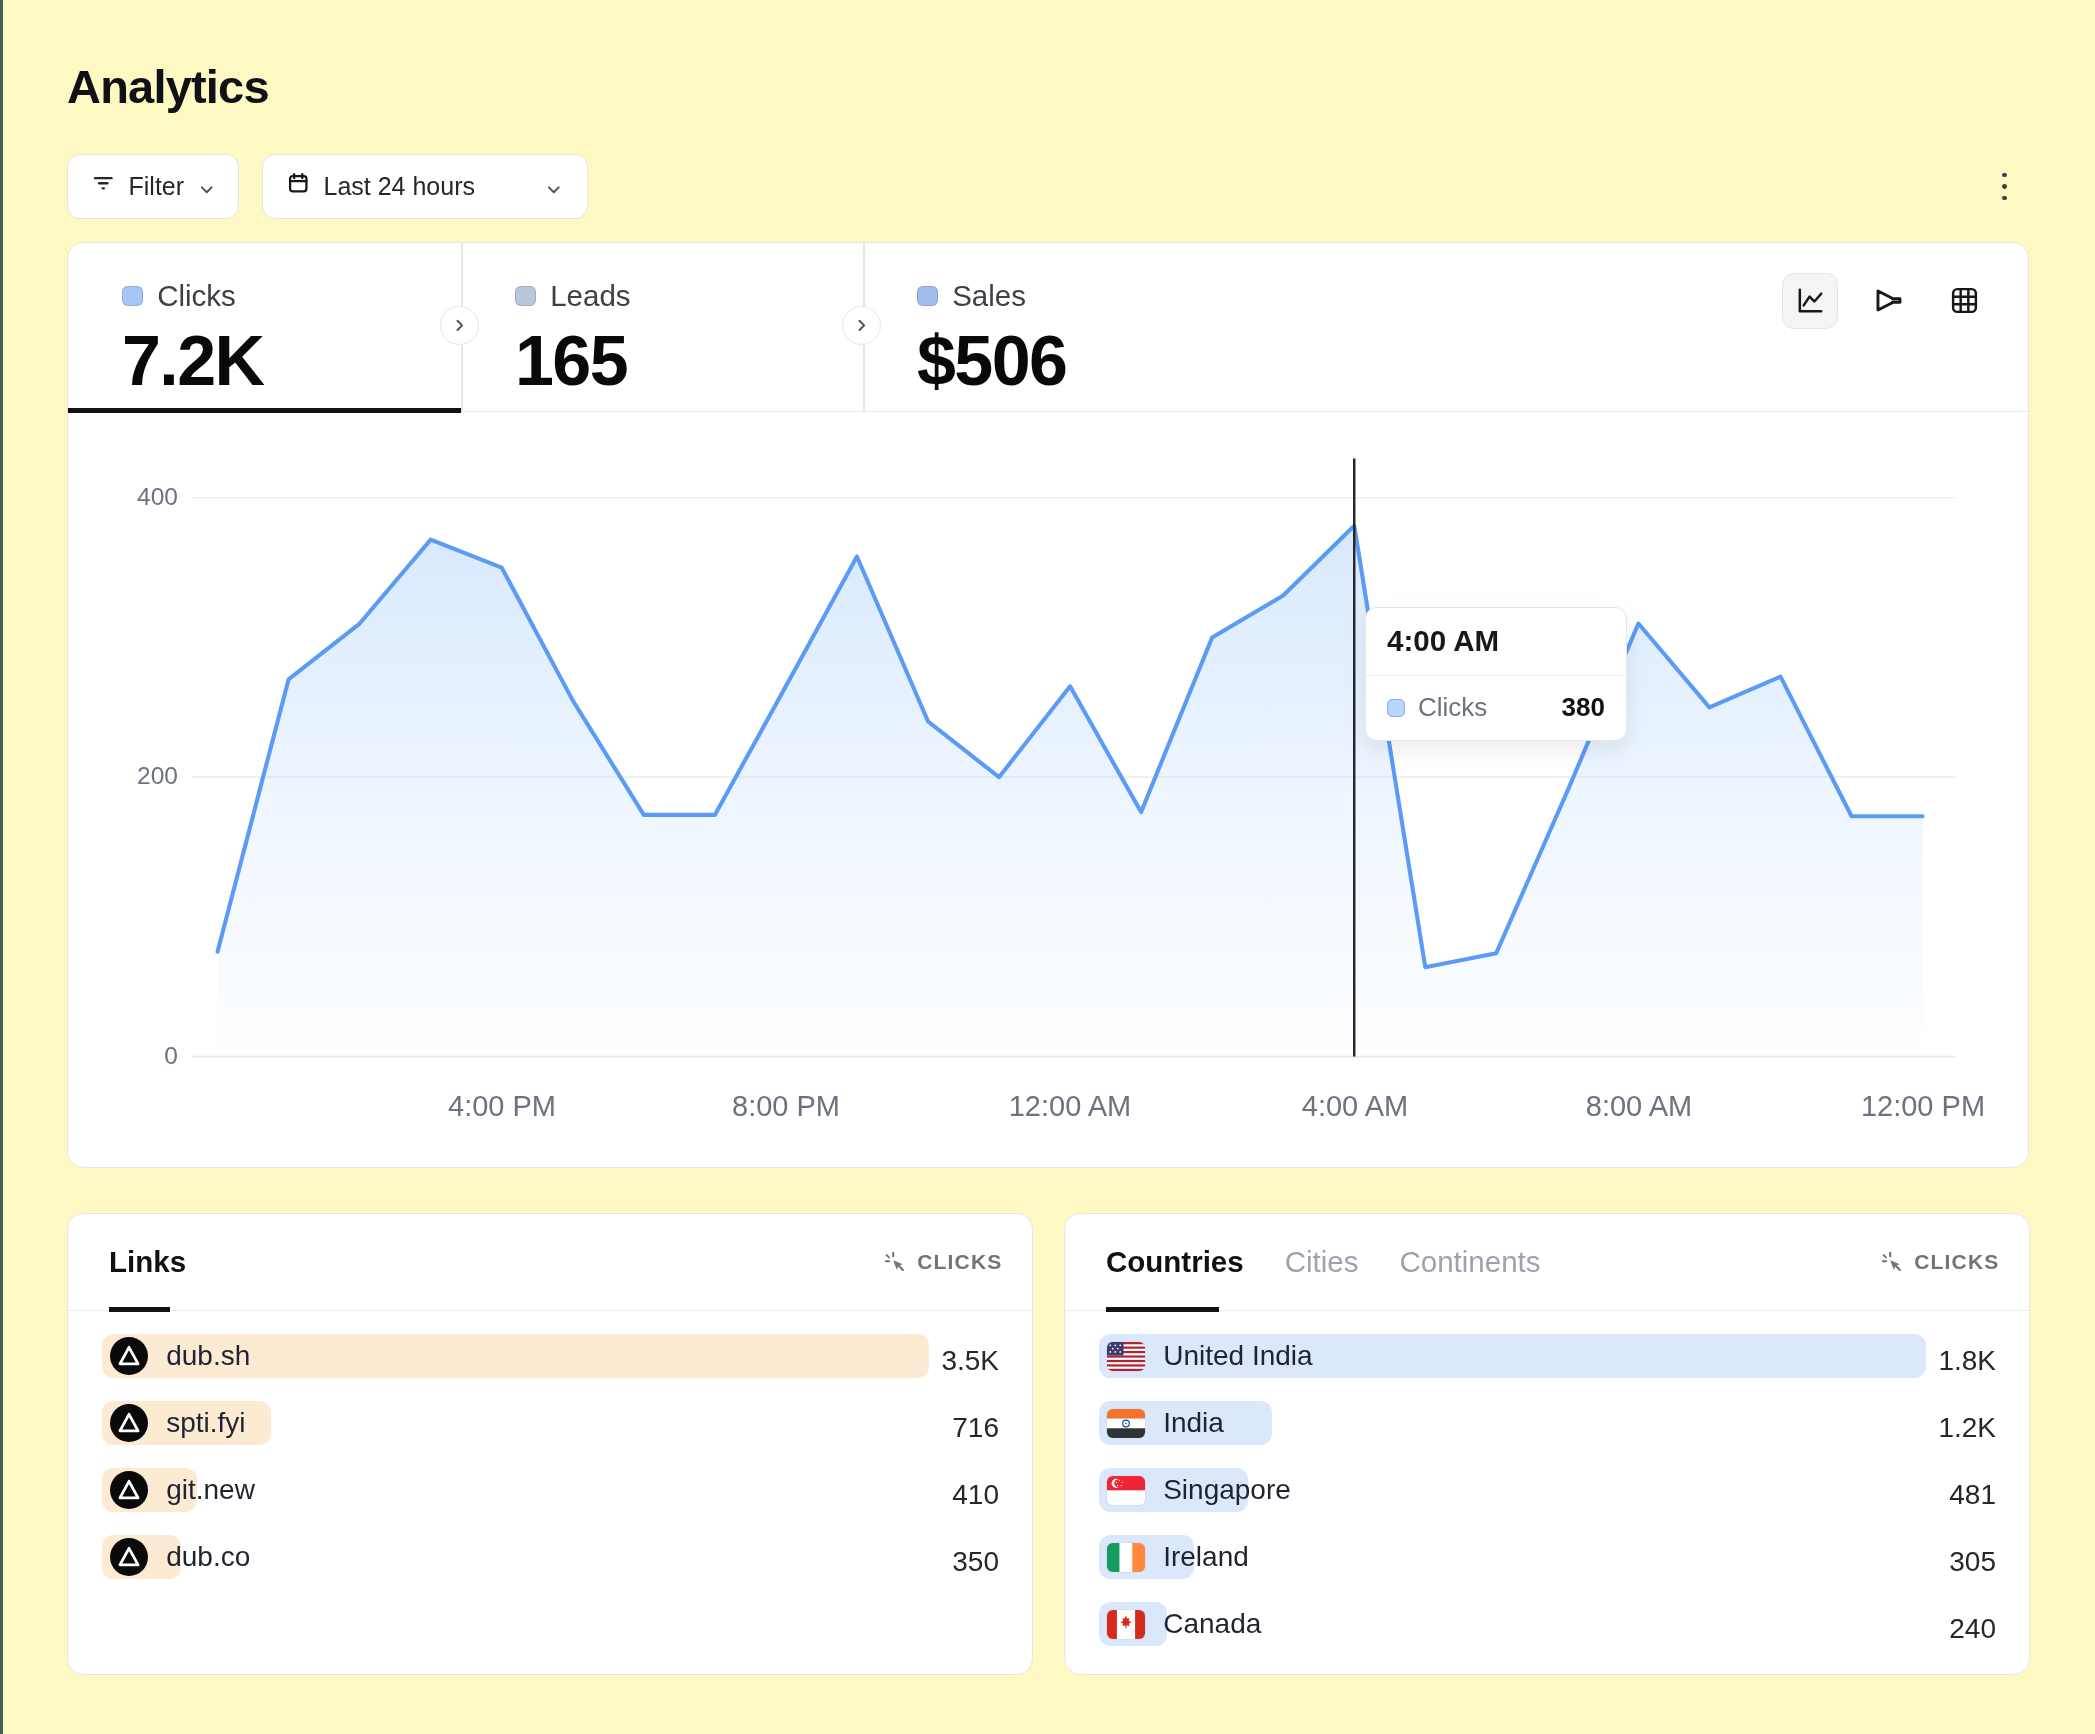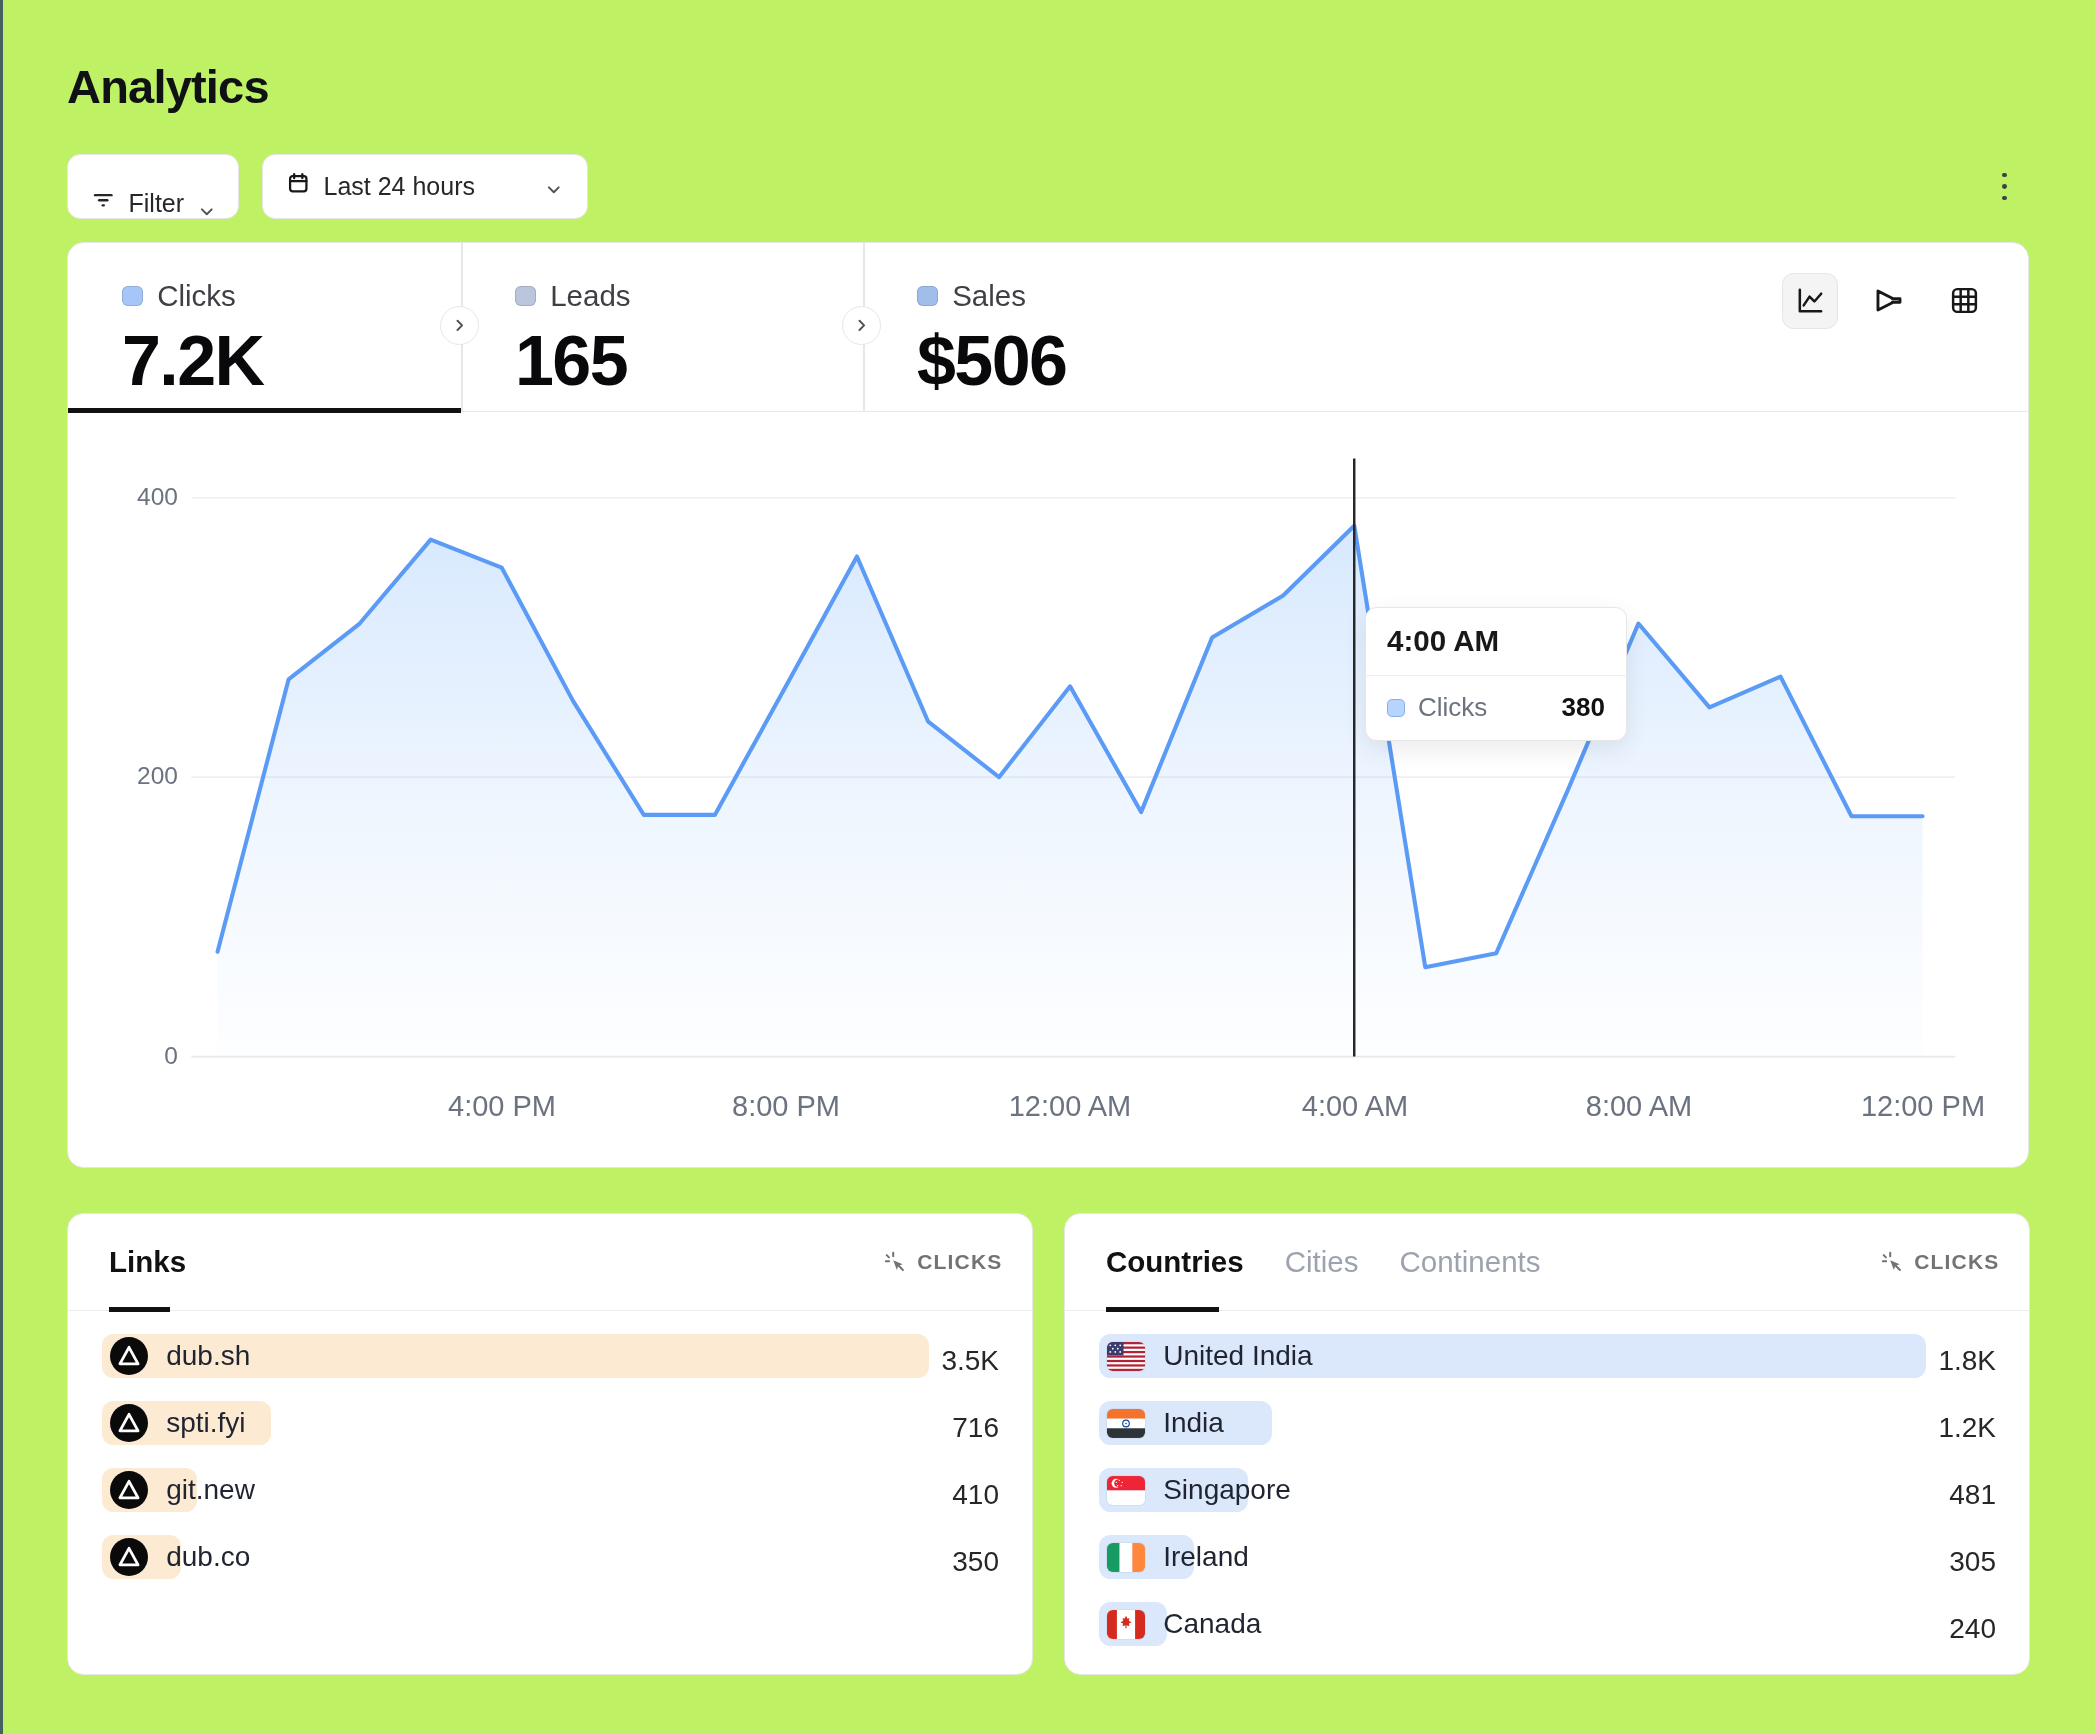--- a/index.html
+++ b/index.html
@@ -1,26 +1,26 @@
 <!DOCTYPE html>
 <html style="font-size:13px"><head>
 <meta charset="utf-8">
 <style>
   * { margin:0; padding:0; box-sizing:border-box; }
   html,body { width:2096px; height:1735px; background:#fff; overflow:hidden;
     font-family:"Liberation Sans", sans-serif; color:#18181b; }
-  #page { position:relative; width:2096px; height:1735px; background:#bef264;padding-left:16px; }
+  #page { position:relative; width:2096px; height:1735px; background:#fef9c3;padding-left:16px; }
   #edge-strip { position:absolute; left:0; top:0; width:2.5px; height:1735px; background:#44615f; }
 
   
   #page-title { position:absolute; left:67px; top:59px; font-size:47px; font-weight:800; color:#0f1115; letter-spacing:-0.8px; }
   .btn { position:absolute; top:154px; height:65px; background:#fff; border:1.6px solid #e5e5e5;
     border-radius:13px; display:flex; align-items:center; padding:0 23px; gap:13px;
     font-size:25px; font-weight:500; color:#27272a; cursor:pointer; }
-  #filter-btn { left:67px; width:172px;align-items:flex-end; }
+  #filter-btn { left:67px; width:172px; }
   #date-btn { left:262px; width:326px; }
   #date-btn .spacer { flex:1; }
   .chev { width:19.6px; height:19.6px; }
   #menu-btn { position:absolute; left:1980px; top:154px; width:49px; height:65px;
     display:flex; align-items:center; justify-content:center; border-radius:11.5px; cursor:pointer; }
   #menu-btn .dot { width:4.9px; height:4.9px; border-radius:50%; background:#3f3f46; margin:3.3px 0; }
   #menu-dots { display:flex; flex-direction:column; align-items:center; }
 
   
   #main-card { position:absolute; left:67px; top:242px; width:1962px; height:926px;

